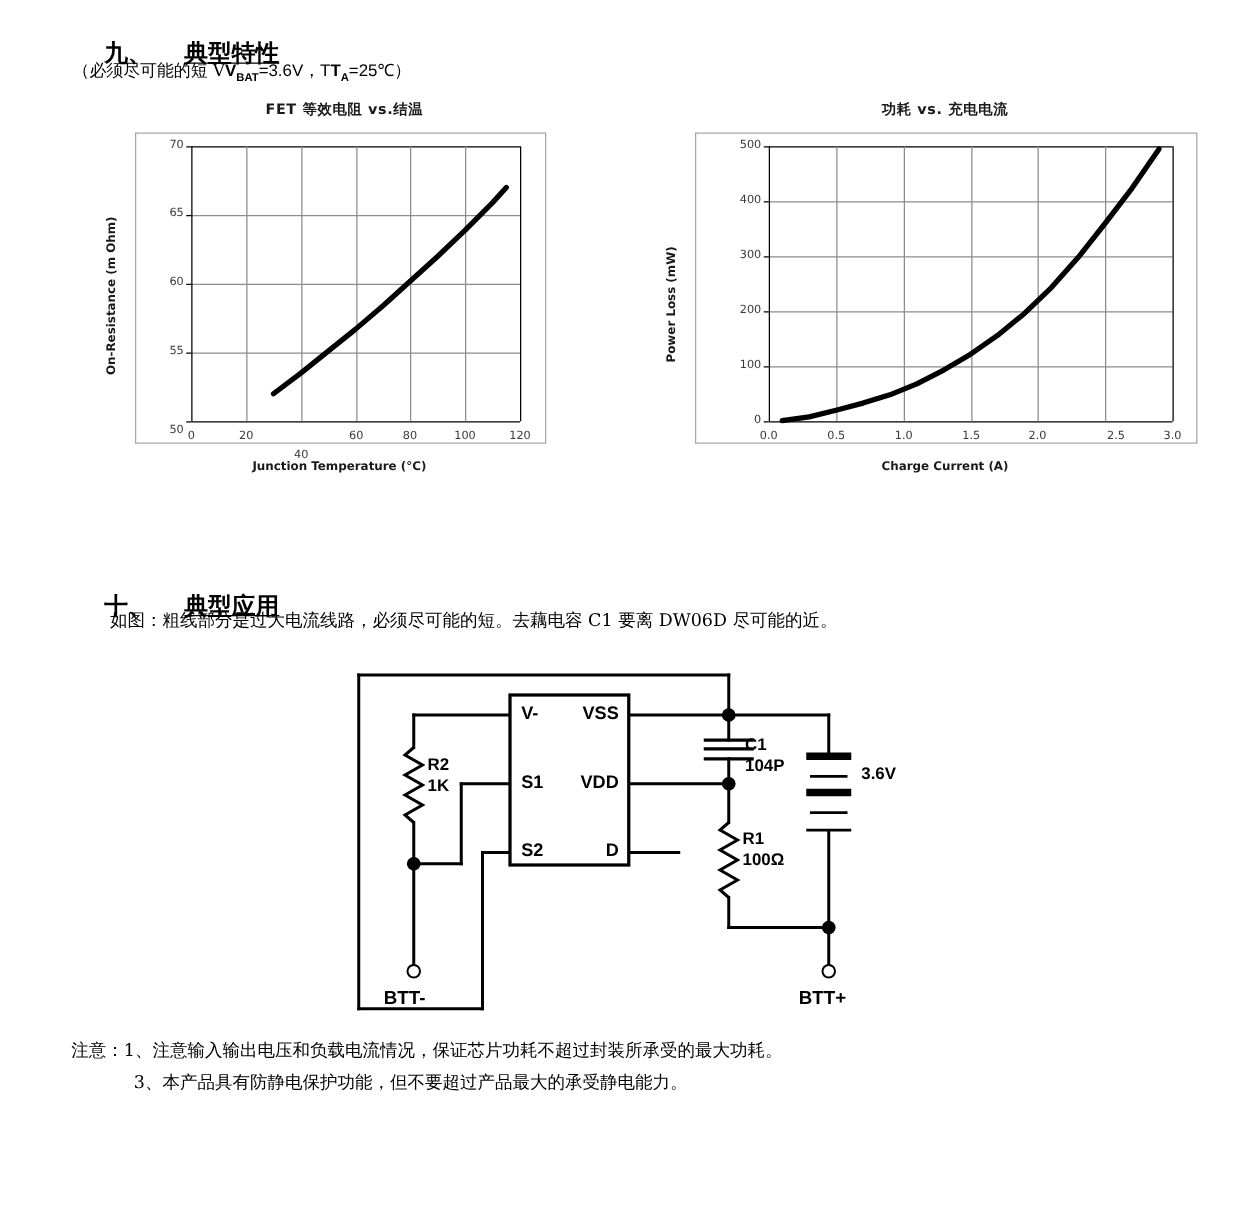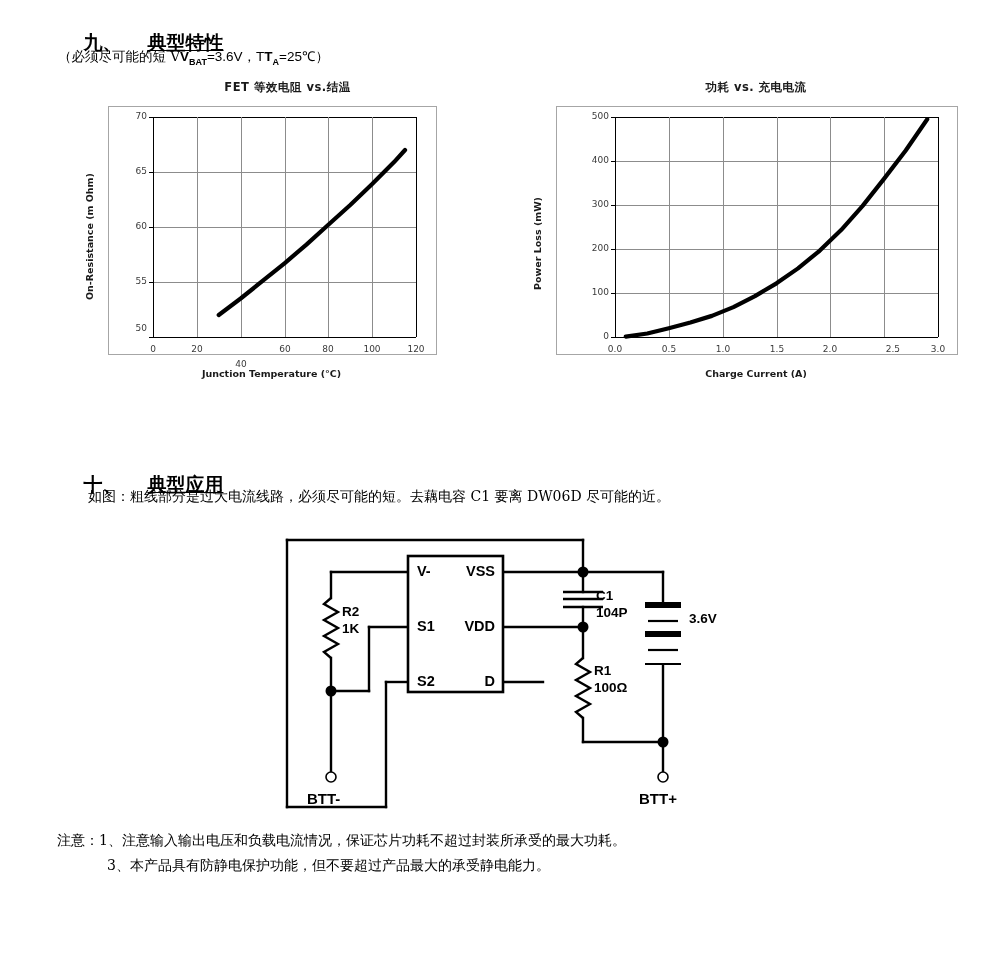--- a/index.html
+++ b/index.html
@@ -98,34 +98,34 @@
         <div class="gl-v" style="left: 44px; height: 220px;"></div>
         <div class="gl-v" style="left: 88px; height: 220px;"></div>
         <div class="gl-v" style="left: 132px; height: 220px;"></div>
         <div class="gl-v" style="left: 175px; height: 220px;"></div>
         <div class="gl-v" style="left: 219px; height: 220px;"></div>
         <div class="gl-v gl-strong" style="left: 263px; height: 220px;"></div>
         <svg class="curve" width="263" height="220">
           <polyline points="65.75,198.00 87.67,181.50 109.58,163.90 131.50,146.30 153.42,127.60 175.33,107.80 197.25,88.00 219.17,67.10 241.08,45.10 252.04,33.00" fill="none" stroke="#000" stroke-width="4.2" stroke-linecap="round" stroke-linejoin="round"></polyline>
         </svg>
       </div>
-  <div class="tick-lbl" style="left: 18px; top: 216px; width: 20px; text-align: right;">50</div>
+  <div class="tick-lbl" style="left: 18px; top: 232px; width: 20px; text-align: right;">50</div>
       <div class="tick-lbl" style="left: 18px; top: 169px; width: 20px; text-align: right;">55</div>
       <div class="tick-lbl" style="left: 18px; top: 114px; width: 20px; text-align: right;">60</div>
       <div class="tick-lbl" style="left: 18px; top: 59px; width: 20px; text-align: right;">65</div>
       <div class="tick-lbl" style="left: 18px; top: 4px; width: 20px; text-align: right;">70</div>
       <div class="tick-lbl" style="left: 28px; top: 237px; width: 32px; text-align: center;">0</div>
       <div class="tick-lbl" style="left: 72px; top: 237px; width: 32px; text-align: center;">20</div>
       <div class="tick-lbl" style="left: 116px; top: 237px; width: 32px; text-align: center; margin-top: 15px;">40</div>
       <div class="tick-lbl" style="left: 160px; top: 237px; width: 32px; text-align: center;">60</div>
       <div class="tick-lbl" style="left: 203px; top: 237px; width: 32px; text-align: center;">80</div>
       <div class="tick-lbl" style="left: 247px; top: 237px; width: 32px; text-align: center;">100</div>
       <div class="tick-lbl" style="left: 291px; top: 237px; width: 32px; text-align: center;">120</div>
     </div>
-  <div class="chart-title" style="left:124px;top:80px;width:327px;">FET 等效电阻 vs.结温</div>
+  <div class="chart-title" style="left:112px;top:80px;width:327px;">FET 等效电阻 vs.结温</div>
   <div class="ax-title" id="ax0x" style="left:108px;top:368px;width:327px;text-align:center;">Junction Temperature (°C)</div>
   <div class="ax-title vert" id="ax0y" style="left: 84px; top: 300px; white-space: nowrap;">On-Resistance (m Ohm)</div>
 
   <div class="chart-box" id="chart1" style="left:556px;top:106px;width:400px;height:247px;">
     <div class="plot" id="plot1" style="left:58px;top:10px;width:323px;height:220px;">
         <div class="gl-h gl-strong" style="top: 220px; width: 323px;"></div>
         <div class="gl-h" style="background: rgb(0, 0, 0); top: 220px; left: -4px; width: 4px;"></div>
         <div class="gl-h" style="top: 176px; width: 323px;"></div>
         <div class="gl-h" style="background: rgb(0, 0, 0); top: 176px; left: -4px; width: 4px;"></div>
         <div class="gl-h" style="top: 132px; width: 323px;"></div>

